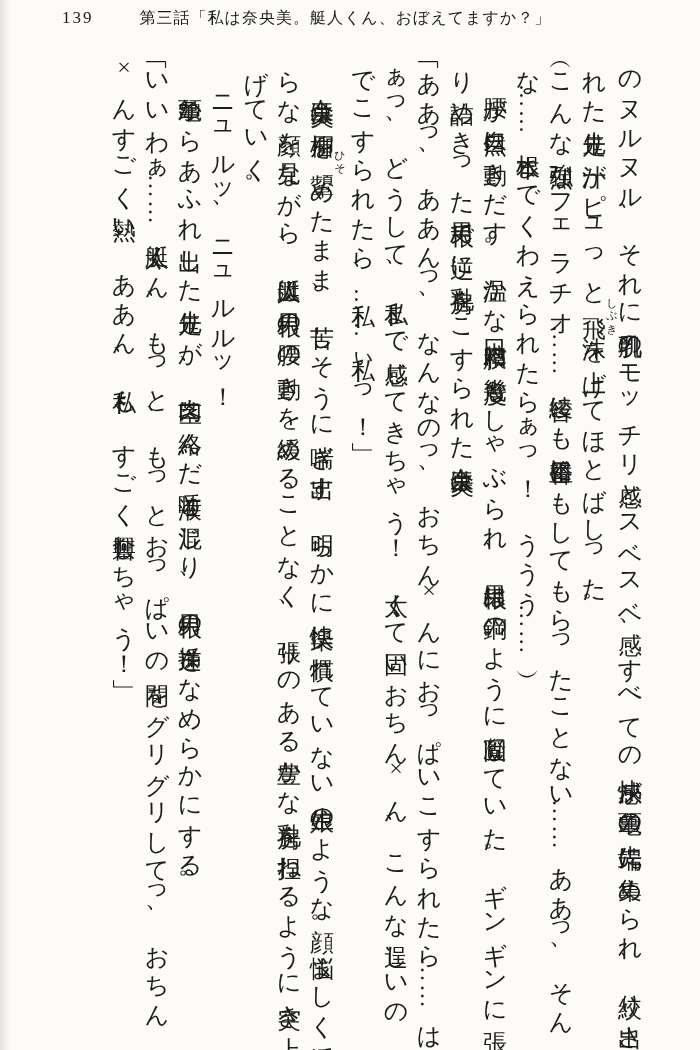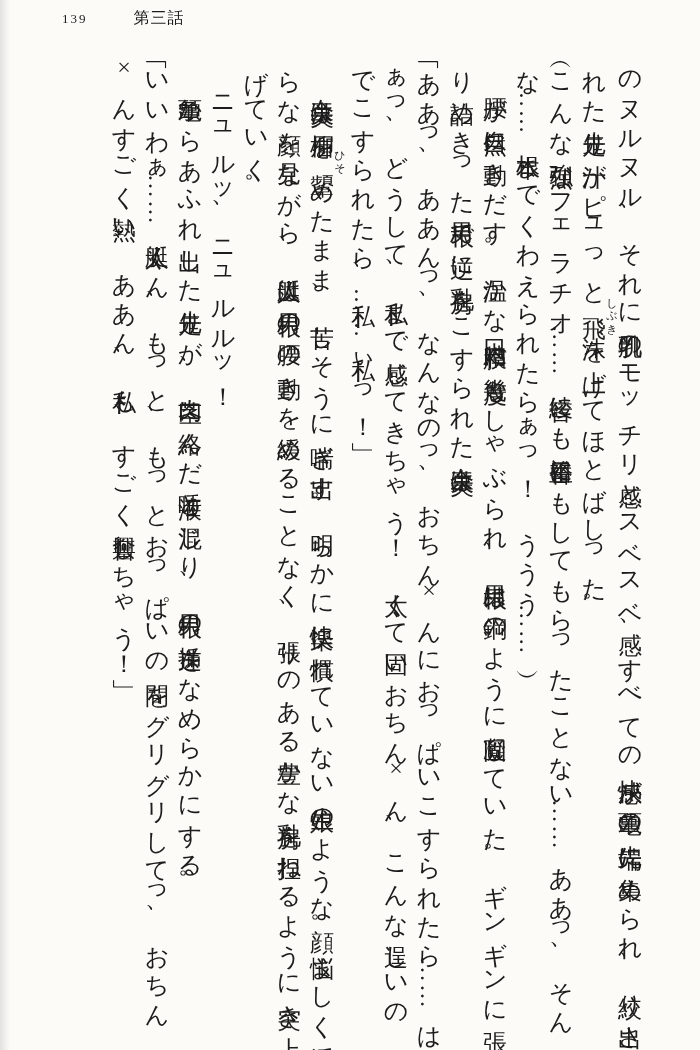--- a/index.html
+++ b/index.html
@@ -23,21 +23,21 @@
   }
   .page-header{
     position:absolute;
     top:8px;left:62px;right:30px;
     display:flex;align-items:baseline;
     font-size:16px;
     letter-spacing:1px;
     white-space:nowrap;
   }
   .page-number{
-    font-size:13px;
+    font-size:17px;
     letter-spacing:2px;
     margin-right:46px;
   }
   .chapter-label{margin-right:0;}
   .page-body{
     position:absolute;
     top:54px;
     right:54px;
     height:988px;
     width:572px;
@@ -58,20 +58,21 @@
   }
 </style>
 </head>
 <body>
 
 <div class="scan-edge"></div>
 
 <div class="page-header">
   <span class="page-number">139</span>
   <span class="chapter-label">第三話</span>
+  <span class="chapter-title">「私は奈央美。艇人くん、おぼえてますか？」</span>
 </div>
 
 <div class="page-body">
     <p class="">のヌルヌル、それに乳肌のモッチリ感とスベスベ感、すべての快感が亀頭の先端に集められ、絞り出された先走り汁がピュっと<ruby>飛沫<rt>しぶき</rt></ruby>を上げてほとばしった。</p>
     <p class="">（こんな強烈なフェラチオ……綾音にも裕香里にもしてもらったことない……ああっ、そんな……根本までくわえられたらぁっ！　ううう……）</p>
     <p class="indent">腰が自然に動きだす。温かな口内粘膜に幾度もしゃぶられ、男根は鋼のように凝固していた。ギンギンに張り詰めきった男根で逆に乳房をこすられた奈央美は、</p>
     <p class="">「ああっ、ああんっ、なんなのっ、おちん×んにおっぱいこすられたら……はぁっ、どうして、私まで感じてきちゃう！　太くて固いおちん×ん、こんな逞しいのでこすられたら、私……私ぃっ！」</p>
     <p class="indent">奈央美は柳眉を<ruby>顰<rt>ひそ</rt></ruby>めたまま、苦しそうに喘ぎ出す。明らかに快楽に慣れていない生娘のような顔。悩ましく淫らな顔を見ながら、艇人は男根の腰の動きを緩めることなく、張りのある豊かな乳房を捏ねるように突き上げていく。</p>
     <p class="indent">ニュルッ、ニュルルッ！</p>
     <p class="indent">亀頭からあふれ出した先走りが、肉茎に絡んだ唾液と混じり、男根の挿送をなめらかにする。</p>

